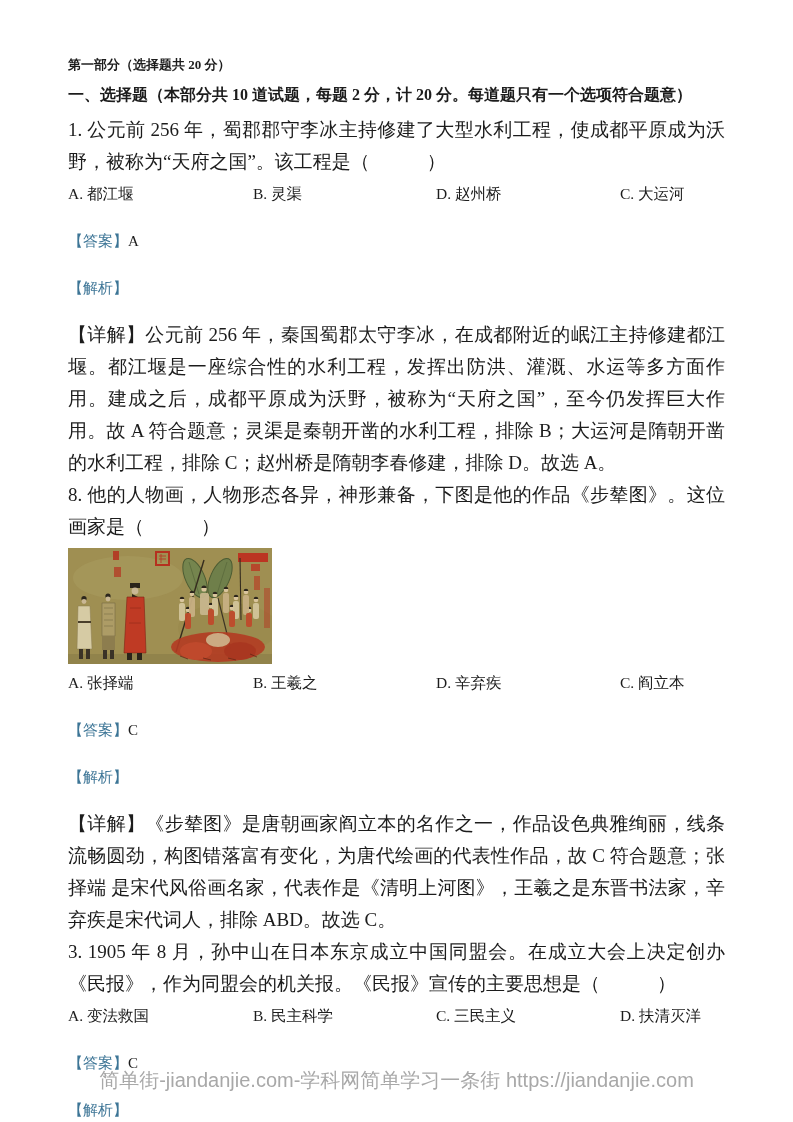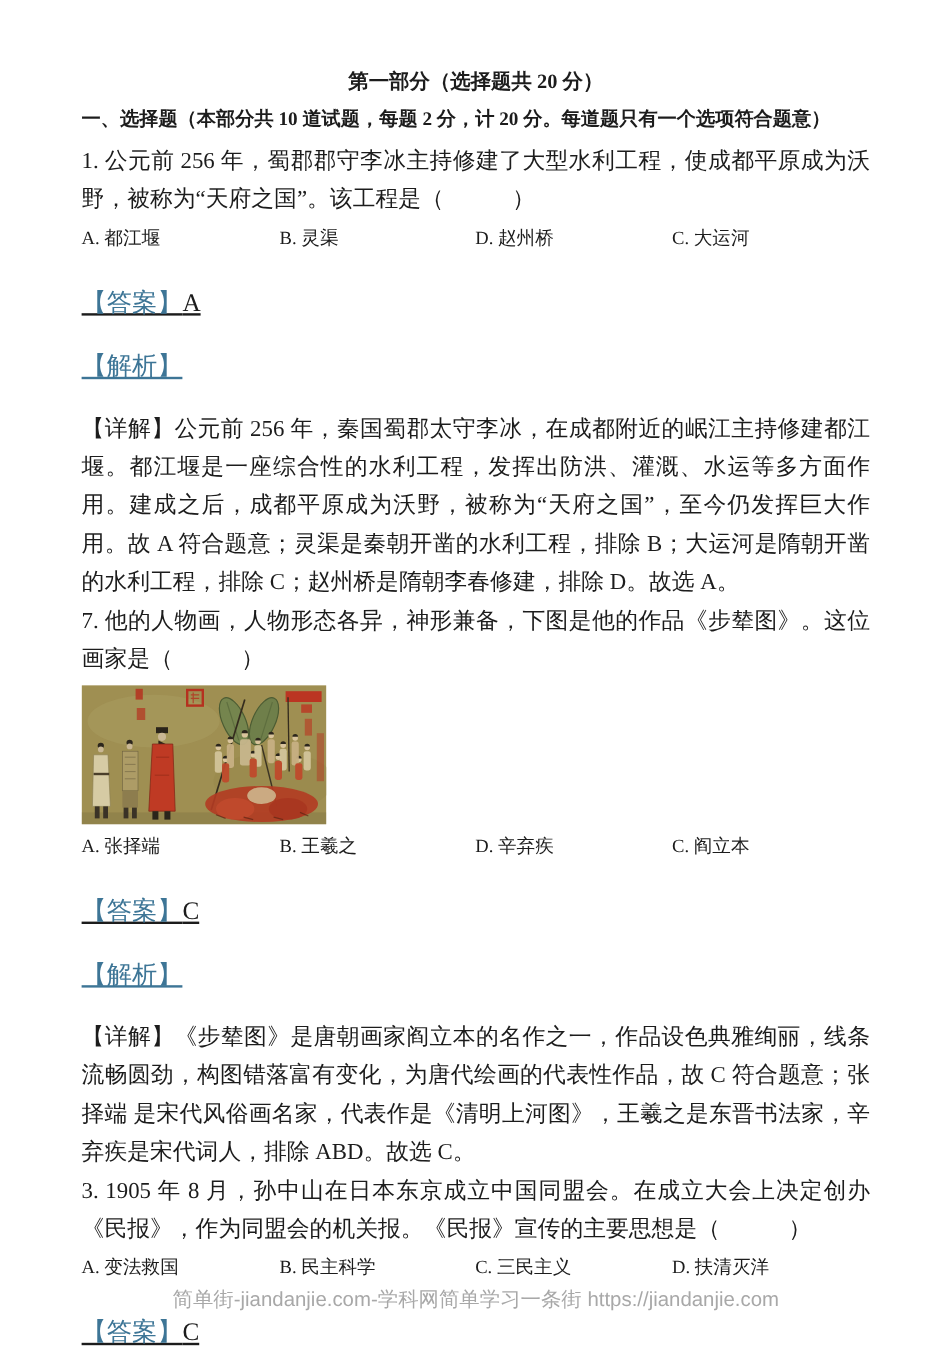--- a/index.html
+++ b/index.html
@@ -17,47 +17,47 @@
     color:var(--ink);
   }
   .content{padding:56px 68px 0 68px;}
   .exam-title{
     margin:0 0 10px 0;
     font-size:21px;font-weight:bold;text-align:center;
     letter-spacing:.5px;
   }
   .part-heading{
     margin:0 0 8px 0;
-    font-size:17px;font-weight:bold;text-align:center;
+    font-size:13px;font-weight:bold;
   }
   .section-heading{
     margin:0 0 6px 0;
     font-size:16px;font-weight:bold;
     line-height:26px;text-align:justify;
   }
   .bodyline{
     margin:0;font-size:19px;line-height:32px;
     text-align:justify;
   }
   .options-row{
     display:grid;
     grid-template-columns:165px 163px 164px 1fr;
-    font-size:15.5px;line-height:32px;
-  }
-  .kv-line{font-size:21px;line-height:32px;text-decoration:underline;}
+    font-size:15.5px;line-height:32px;gap:20px;
+  }
+  .kv-line{font-size:15px;line-height:32px;}
   .tag-blue{color:var(--blue);}
   .painting-wrap{
     margin:5px 0 3px 0;
     width:204px;height:116px;line-height:0;
   }
   .footer{
     position:absolute;left:0;right:0;bottom:28px;
     text-align:center;
     font-family:"Liberation Sans","DejaVu Sans",sans-serif;
-    font-size:17px;color:var(--gray);
+    font-size:20px;color:var(--gray);
   }
 </style>
 </head>
 <body>
 
 <div class="page">
   <div class="content">
 
     <h2 class="part-heading">第一部分（选择题共 20 分）</h2>
     <h3 class="section-heading">一、选择题（本部分共 10 道试题，每题 2 分，计 20 分。每道题只有一个选项符合题意）</h3>
@@ -66,21 +66,21 @@
     <div class="options-row">
       <span>A.  都江堰</span>
       <span>B.  灵渠</span>
       <span>D.  赵州桥</span>
       <span>C.  大运河</span>
     </div>
     <p class="kv-line"><span class="tag-blue">【答案】</span><span>A</span></p>
     <p class="kv-line tag-blue">【解析】</p>
     <p class="bodyline">【详解】公元前 256 年，秦国蜀郡太守李冰，在成都附近的岷江主持修建都江堰。都江堰是一座综合性的水利工程，发挥出防洪、灌溉、水运等多方面作用。建成之后，成都平原成为沃野，被称为“天府之国”，至今仍发挥巨大作用。故 A 符合题意；灵渠是秦朝开凿的水利工程，排除 B；大运河是隋朝开凿的水利工程，排除 C；赵州桥是隋朝李春修建，排除 D。故选 A。</p>
 
-    <p class="bodyline">7. 他的人物画，人物形态各异，神形兼备，下图是他的作品《步辇图》。这位画家是（　　　）</p>
+    <p class="bodyline">8. 他的人物画，人物形态各异，神形兼备，下图是他的作品《步辇图》。这位画家是（　　　）</p>
 
     <div class="painting-wrap">
       <svg width="204" height="116" viewBox="0 0 204 116" xmlns="http://www.w3.org/2000/svg">
 
         <rect width="204" height="116" fill="#a39355"></rect>
         <rect width="204" height="116" fill="#8f8049" opacity="0.18"></rect>
         <ellipse cx="60" cy="30" rx="55" ry="22" fill="#b0a266" opacity="0.35"></ellipse>
         <ellipse cx="160" cy="80" rx="50" ry="25" fill="#968549" opacity="0.35"></ellipse>
         <rect y="106" width="204" height="10" fill="#7e7140" opacity="0.4"></rect>
 

